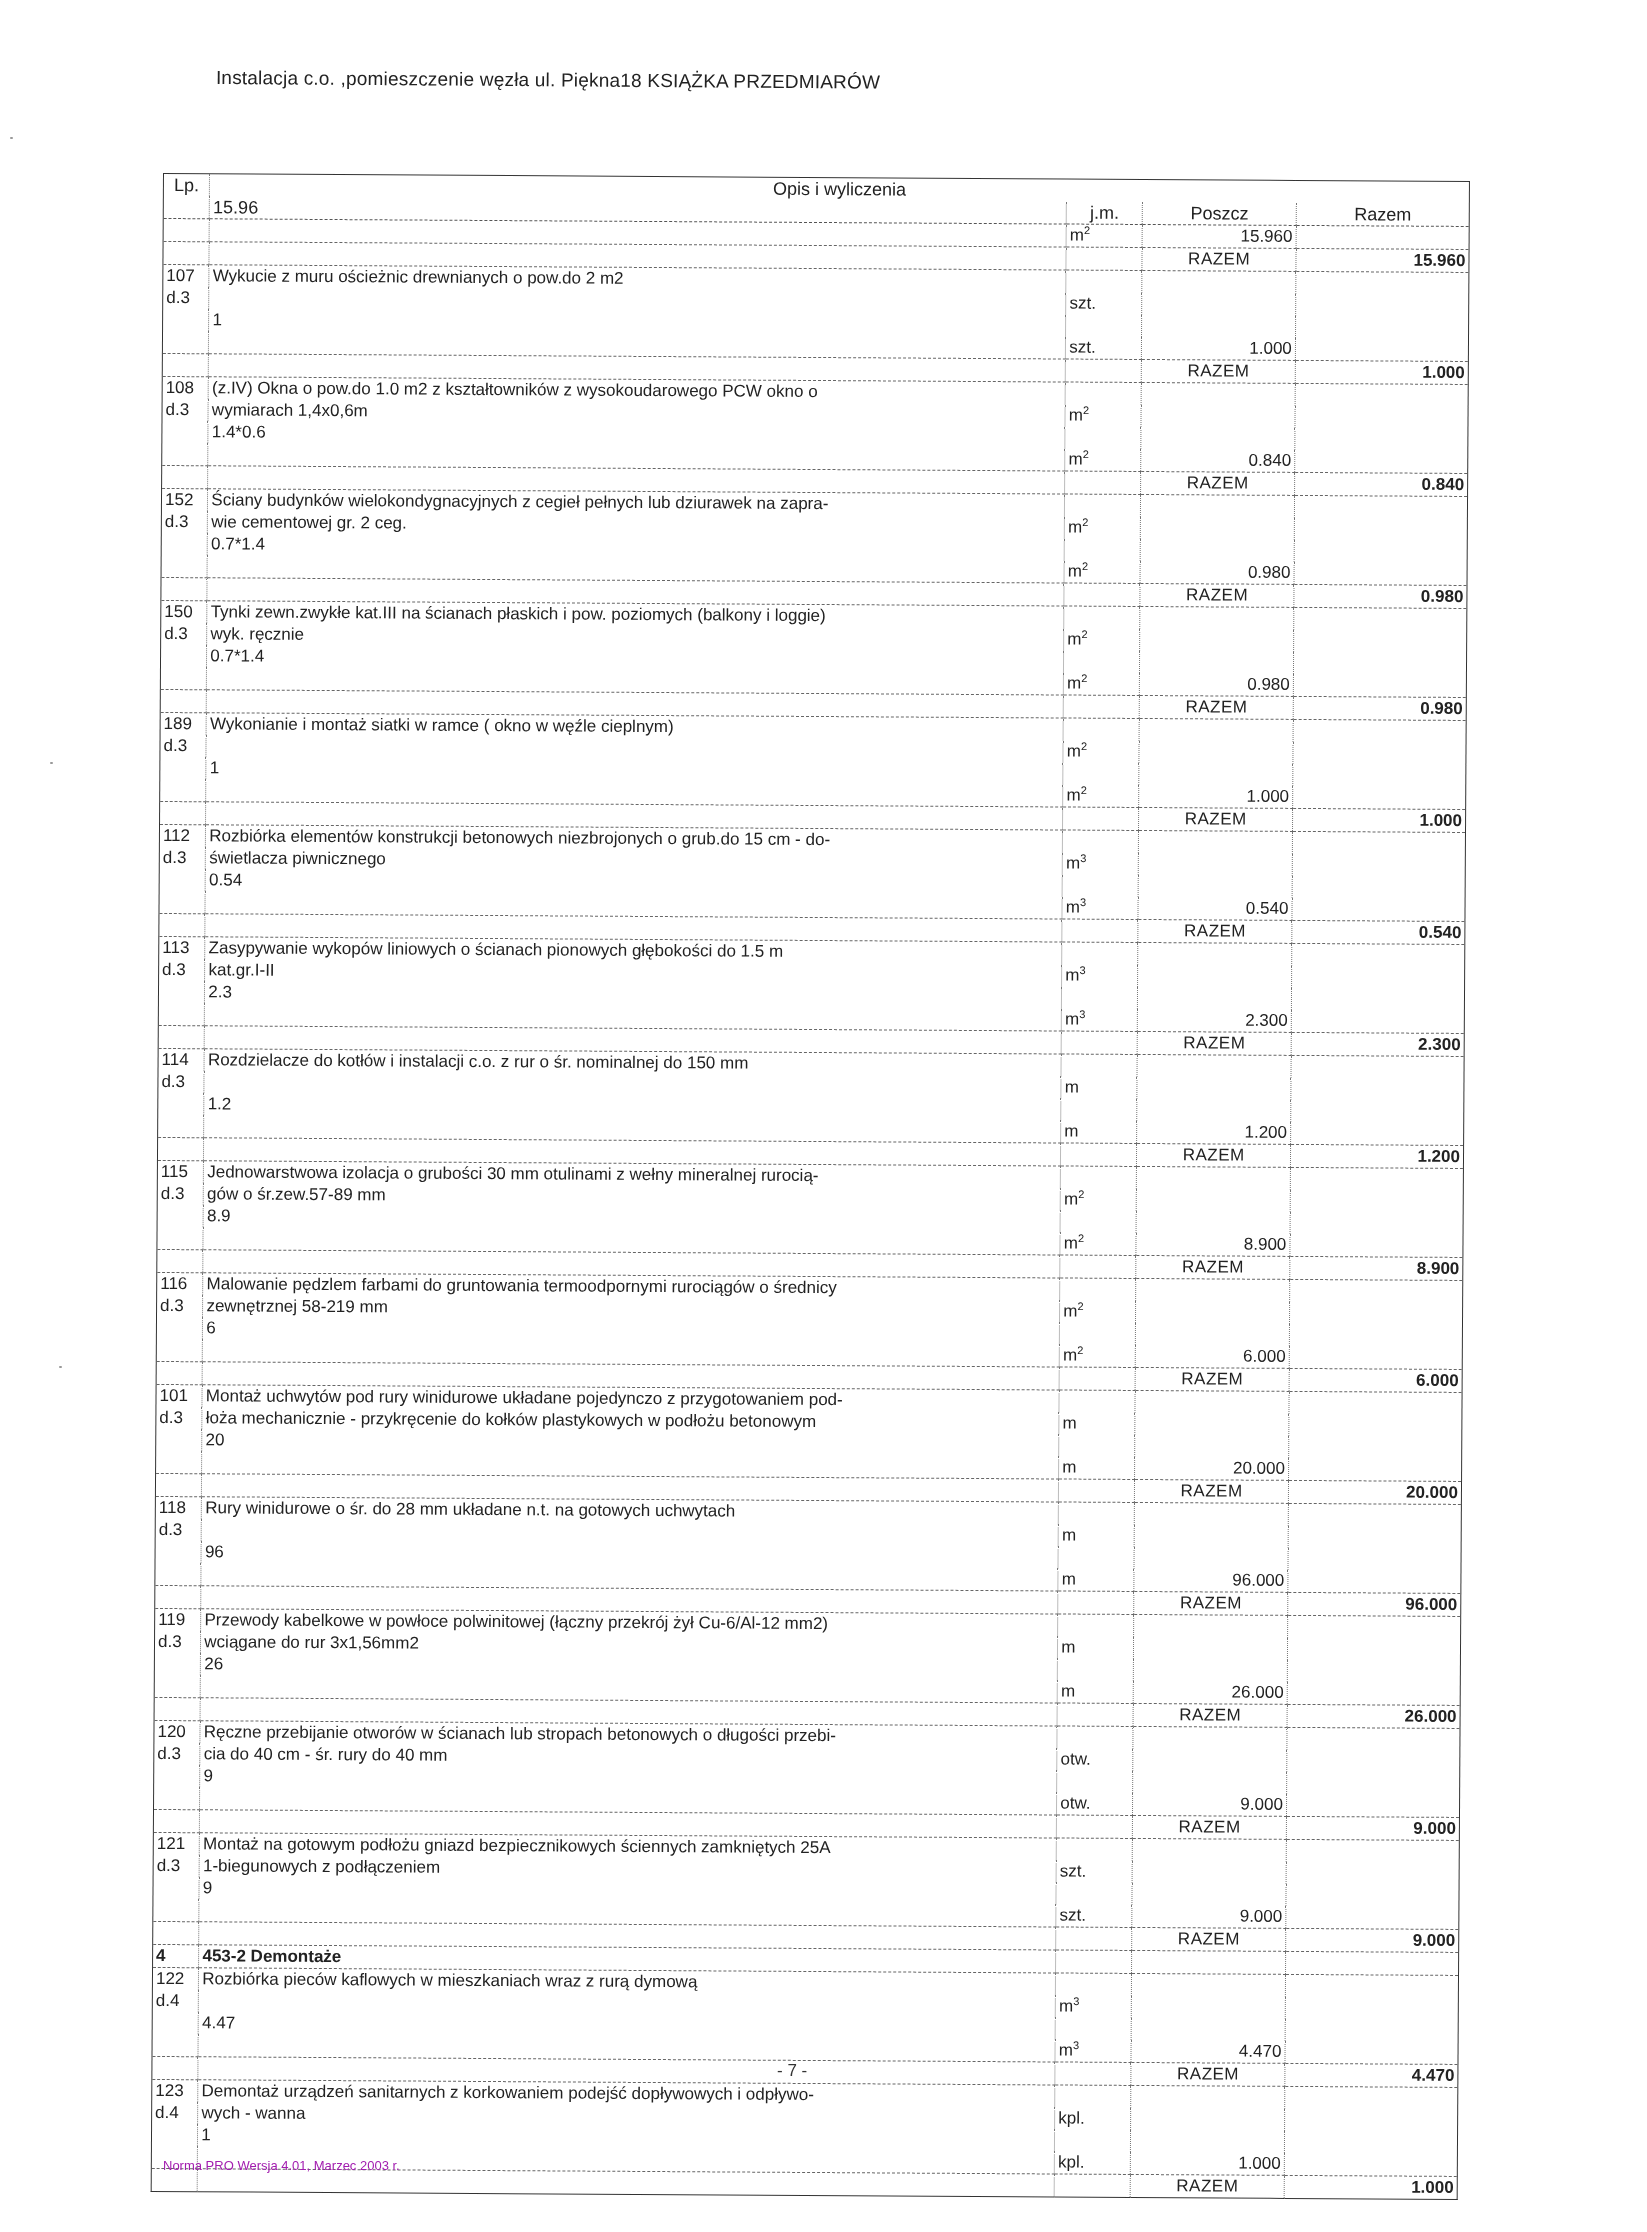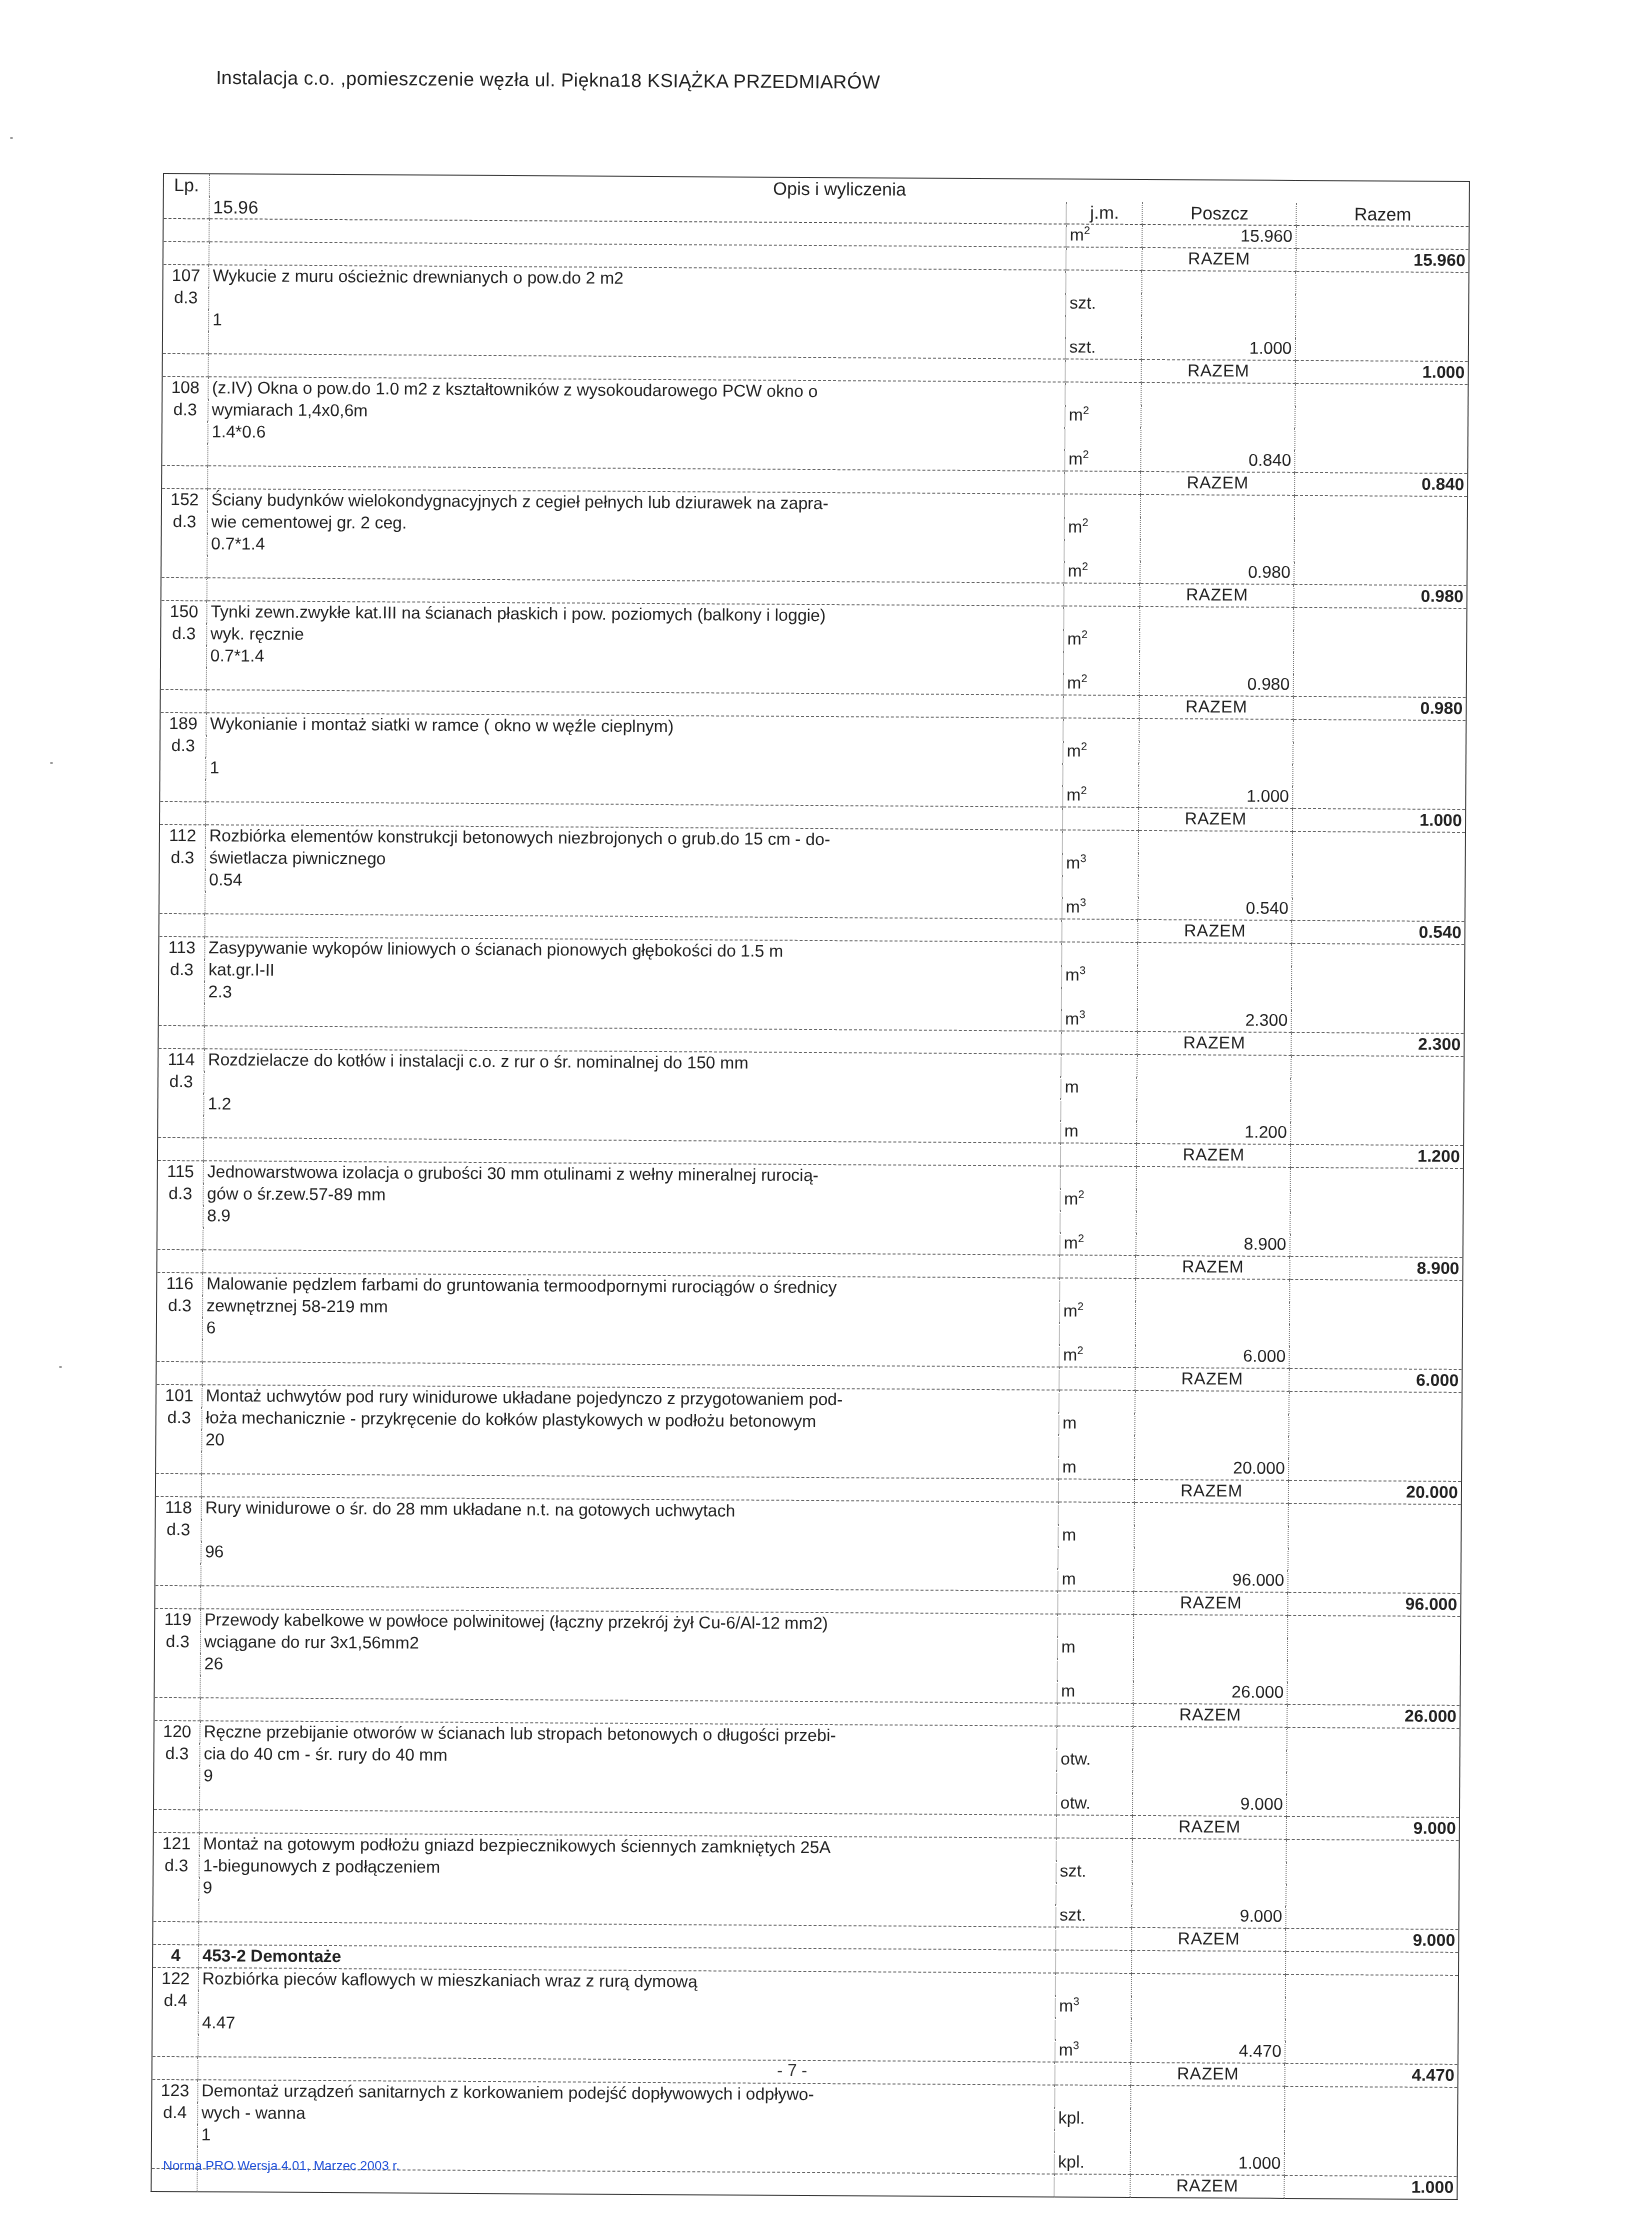--- a/index.html
+++ b/index.html
@@ -31,32 +31,32 @@
     }
     table.bill td:first-child, table.bill th:first-child { border-left: 1.5px solid #333; }
     table.bill td:last-child, table.bill th:last-child { border-right: 1.5px solid #333; }
     tr.hdr1 th { border-top: 1.5px solid #333; font-weight: normal; text-align: center; font-size: 18px; }
     tr.hdr1 th.opis { text-align: center; }
     tr.hdr2 th { font-weight: normal; text-align: center; font-size: 18px; border-bottom: 1px dashed #555; }
     tr.hdr2 th.first-val { text-align: left; }
     tr.sep td { border-bottom: 1px dashed #666; }
     tr.razem td { border-bottom: 1px dashed #666; border-top: 1px dashed #666; }
     tr.sect td { border-bottom: 1px dashed #666; }
-    td.lp { text-align: center; padding-right: 3px; margin-top: 39px; }
+    td.lp { text-align: left; padding-right: 3px; margin-top: 39px; }
     td.num { text-align: right; }
     td.razem-lbl { text-align: center; letter-spacing: 0.5px; }
     td.razem-val { text-align: right; font-weight: bold; }
     td.bold { font-weight: bold; }
     tr.last td { border-bottom: 1.5px solid #333; }
     sup { font-size: 11px; line-height: 0; }
     .page-num {
       position: absolute; left: 777px; top: 2061px; font-size: 17px; color: #333;
     }
     .footer {
-      position: absolute; left: 163px; top: 2158px; font-size: 13px; color: #1d4ed8;
+      position: absolute; left: 163px; top: 2158px; font-size: 13px; color: #a21caf;
     }
     .speck { position: absolute; background: #999; width: 3px; height: 2px; border-radius: 1px; }
   </style>
 </head>
 <body>
 
 <div class="page-header">Instalacja c.o. ,pomieszczenie węzła ul. Piękna18   KSIĄŻKA PRZEDMIARÓW</div>
 
 <div class="table-wrap">
   <table class="bill">

